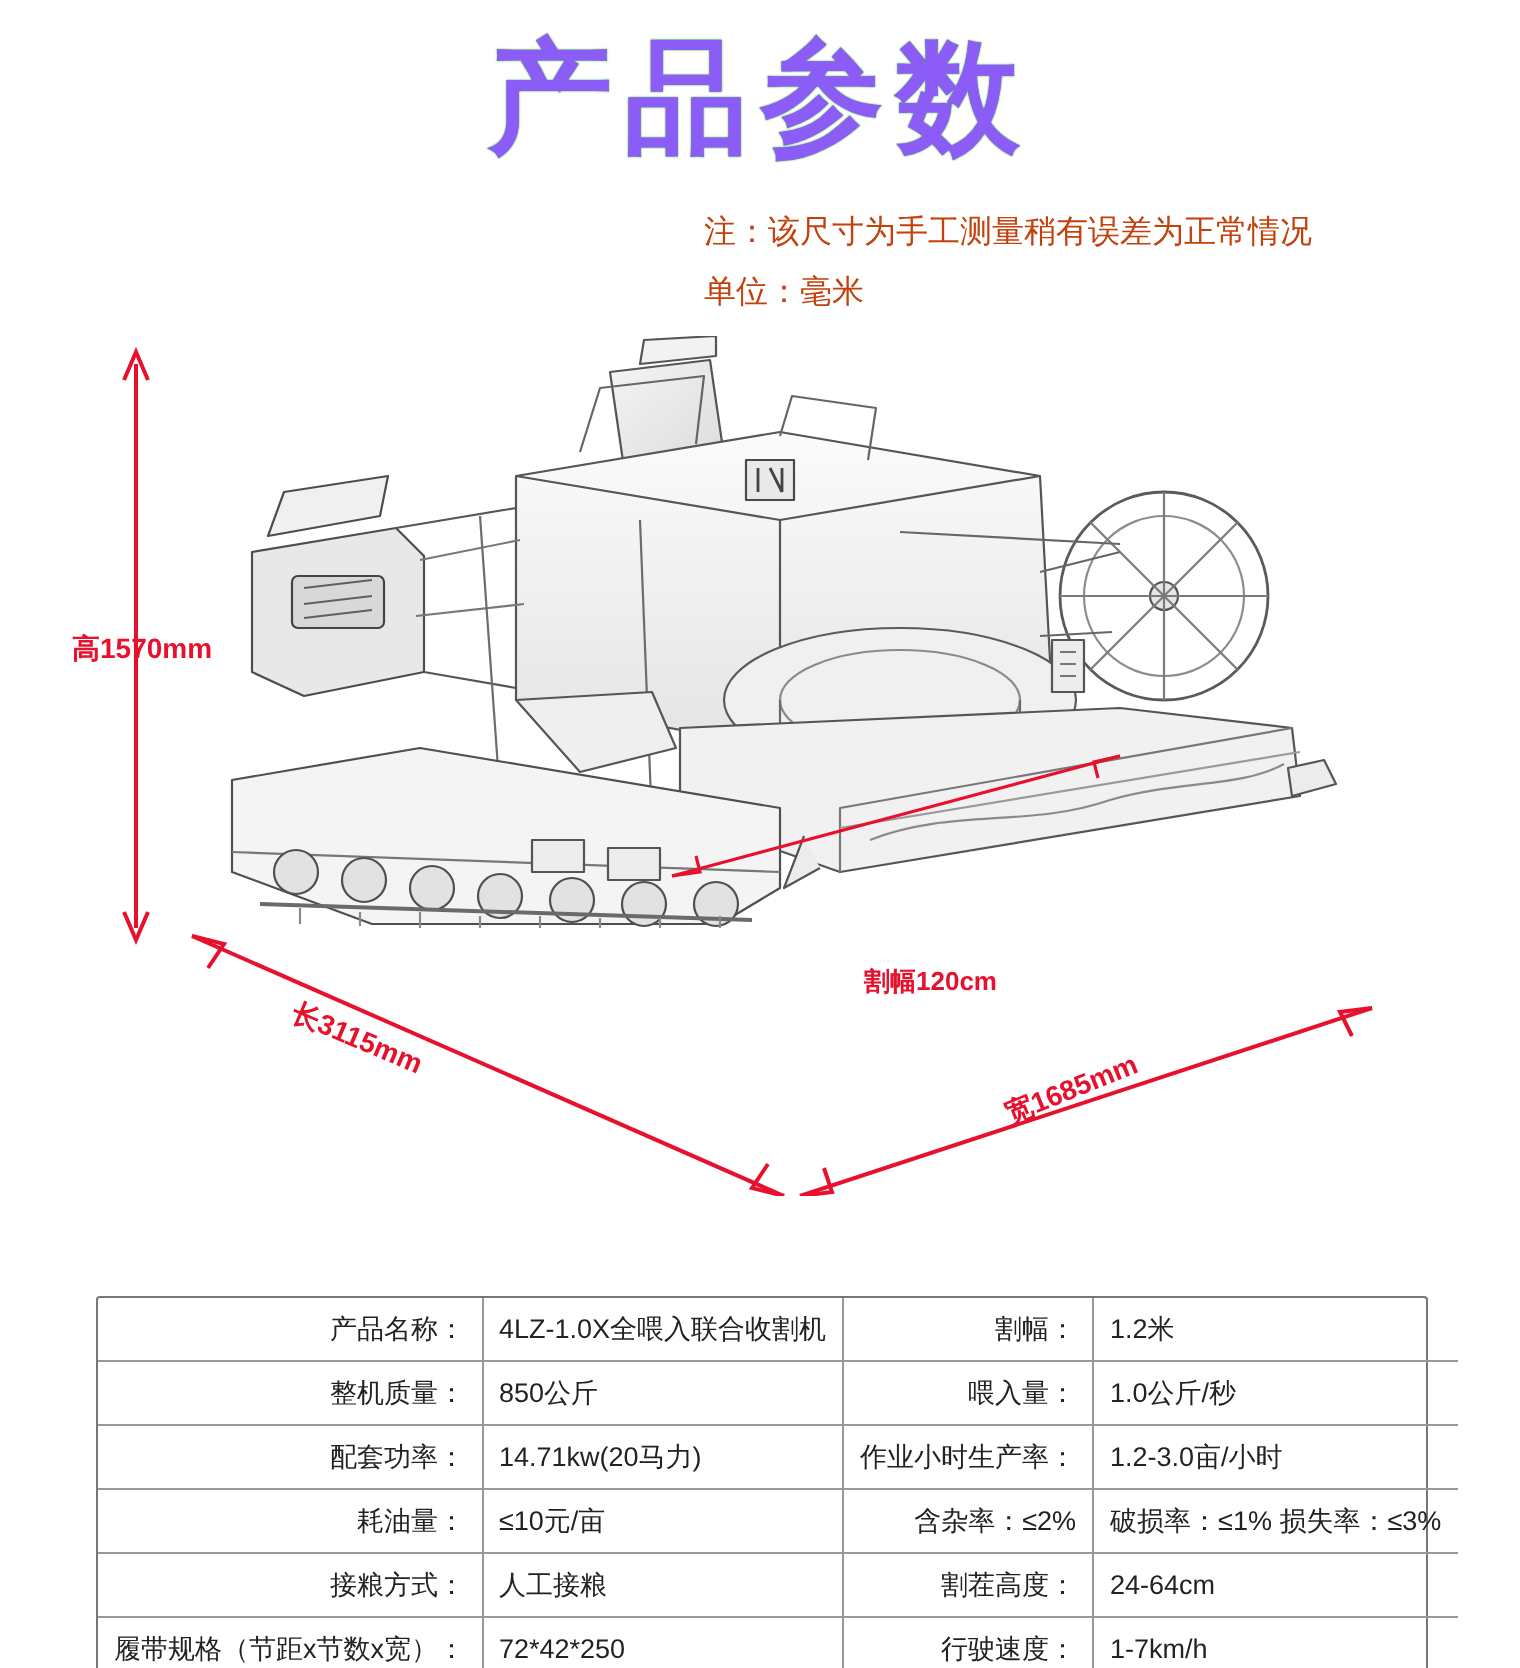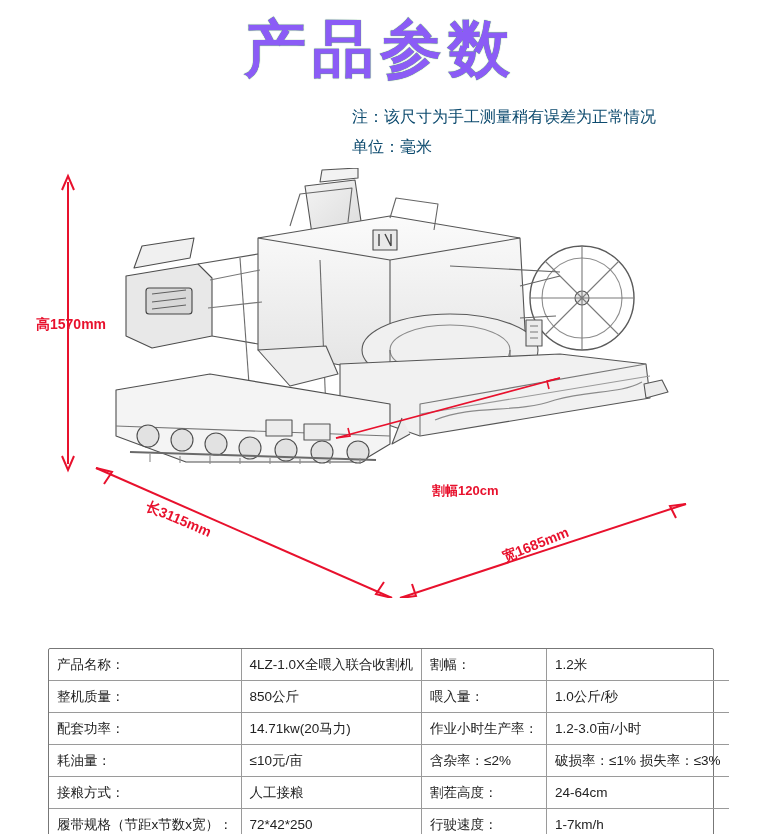--- a/index.html
+++ b/index.html
@@ -46,21 +46,21 @@
     font-size: 14px;
     color: #9a9a9a;
     letter-spacing: 1px;
   }
 
   
   .notes {
     margin-top: 22px;
     padding-left: 352px;
     font-size: 16px;
-    color: #0c4a6e;
+    color: #c2410c;
     line-height: 30px;
   }
 
   
   .diagram {
     position: relative;
     width: 612px;
     height: 430px;
     margin-top: 6px;
   }
@@ -104,21 +104,21 @@
   table.spec td {
     border: 1px solid #9a9a9a;
     padding: 5px 8px;
     height: 21px;
     vertical-align: middle;
     color: #222;
     white-space: nowrap;
   }
   table.spec td.k {
     width: 96px;
-    text-align: left;
+    text-align: right;
   }
   table.spec td.v {
     text-align: left;
   }
   table.spec tr td:nth-child(1) { border-left: none; }
   table.spec tr td:nth-child(4) { border-right: none; }
   table.spec tr:first-child td { border-top: none; }
   table.spec tr:last-child td { border-bottom: none; }
   .k-left { width: 100px; }
   .v-left { width: 218px; }

